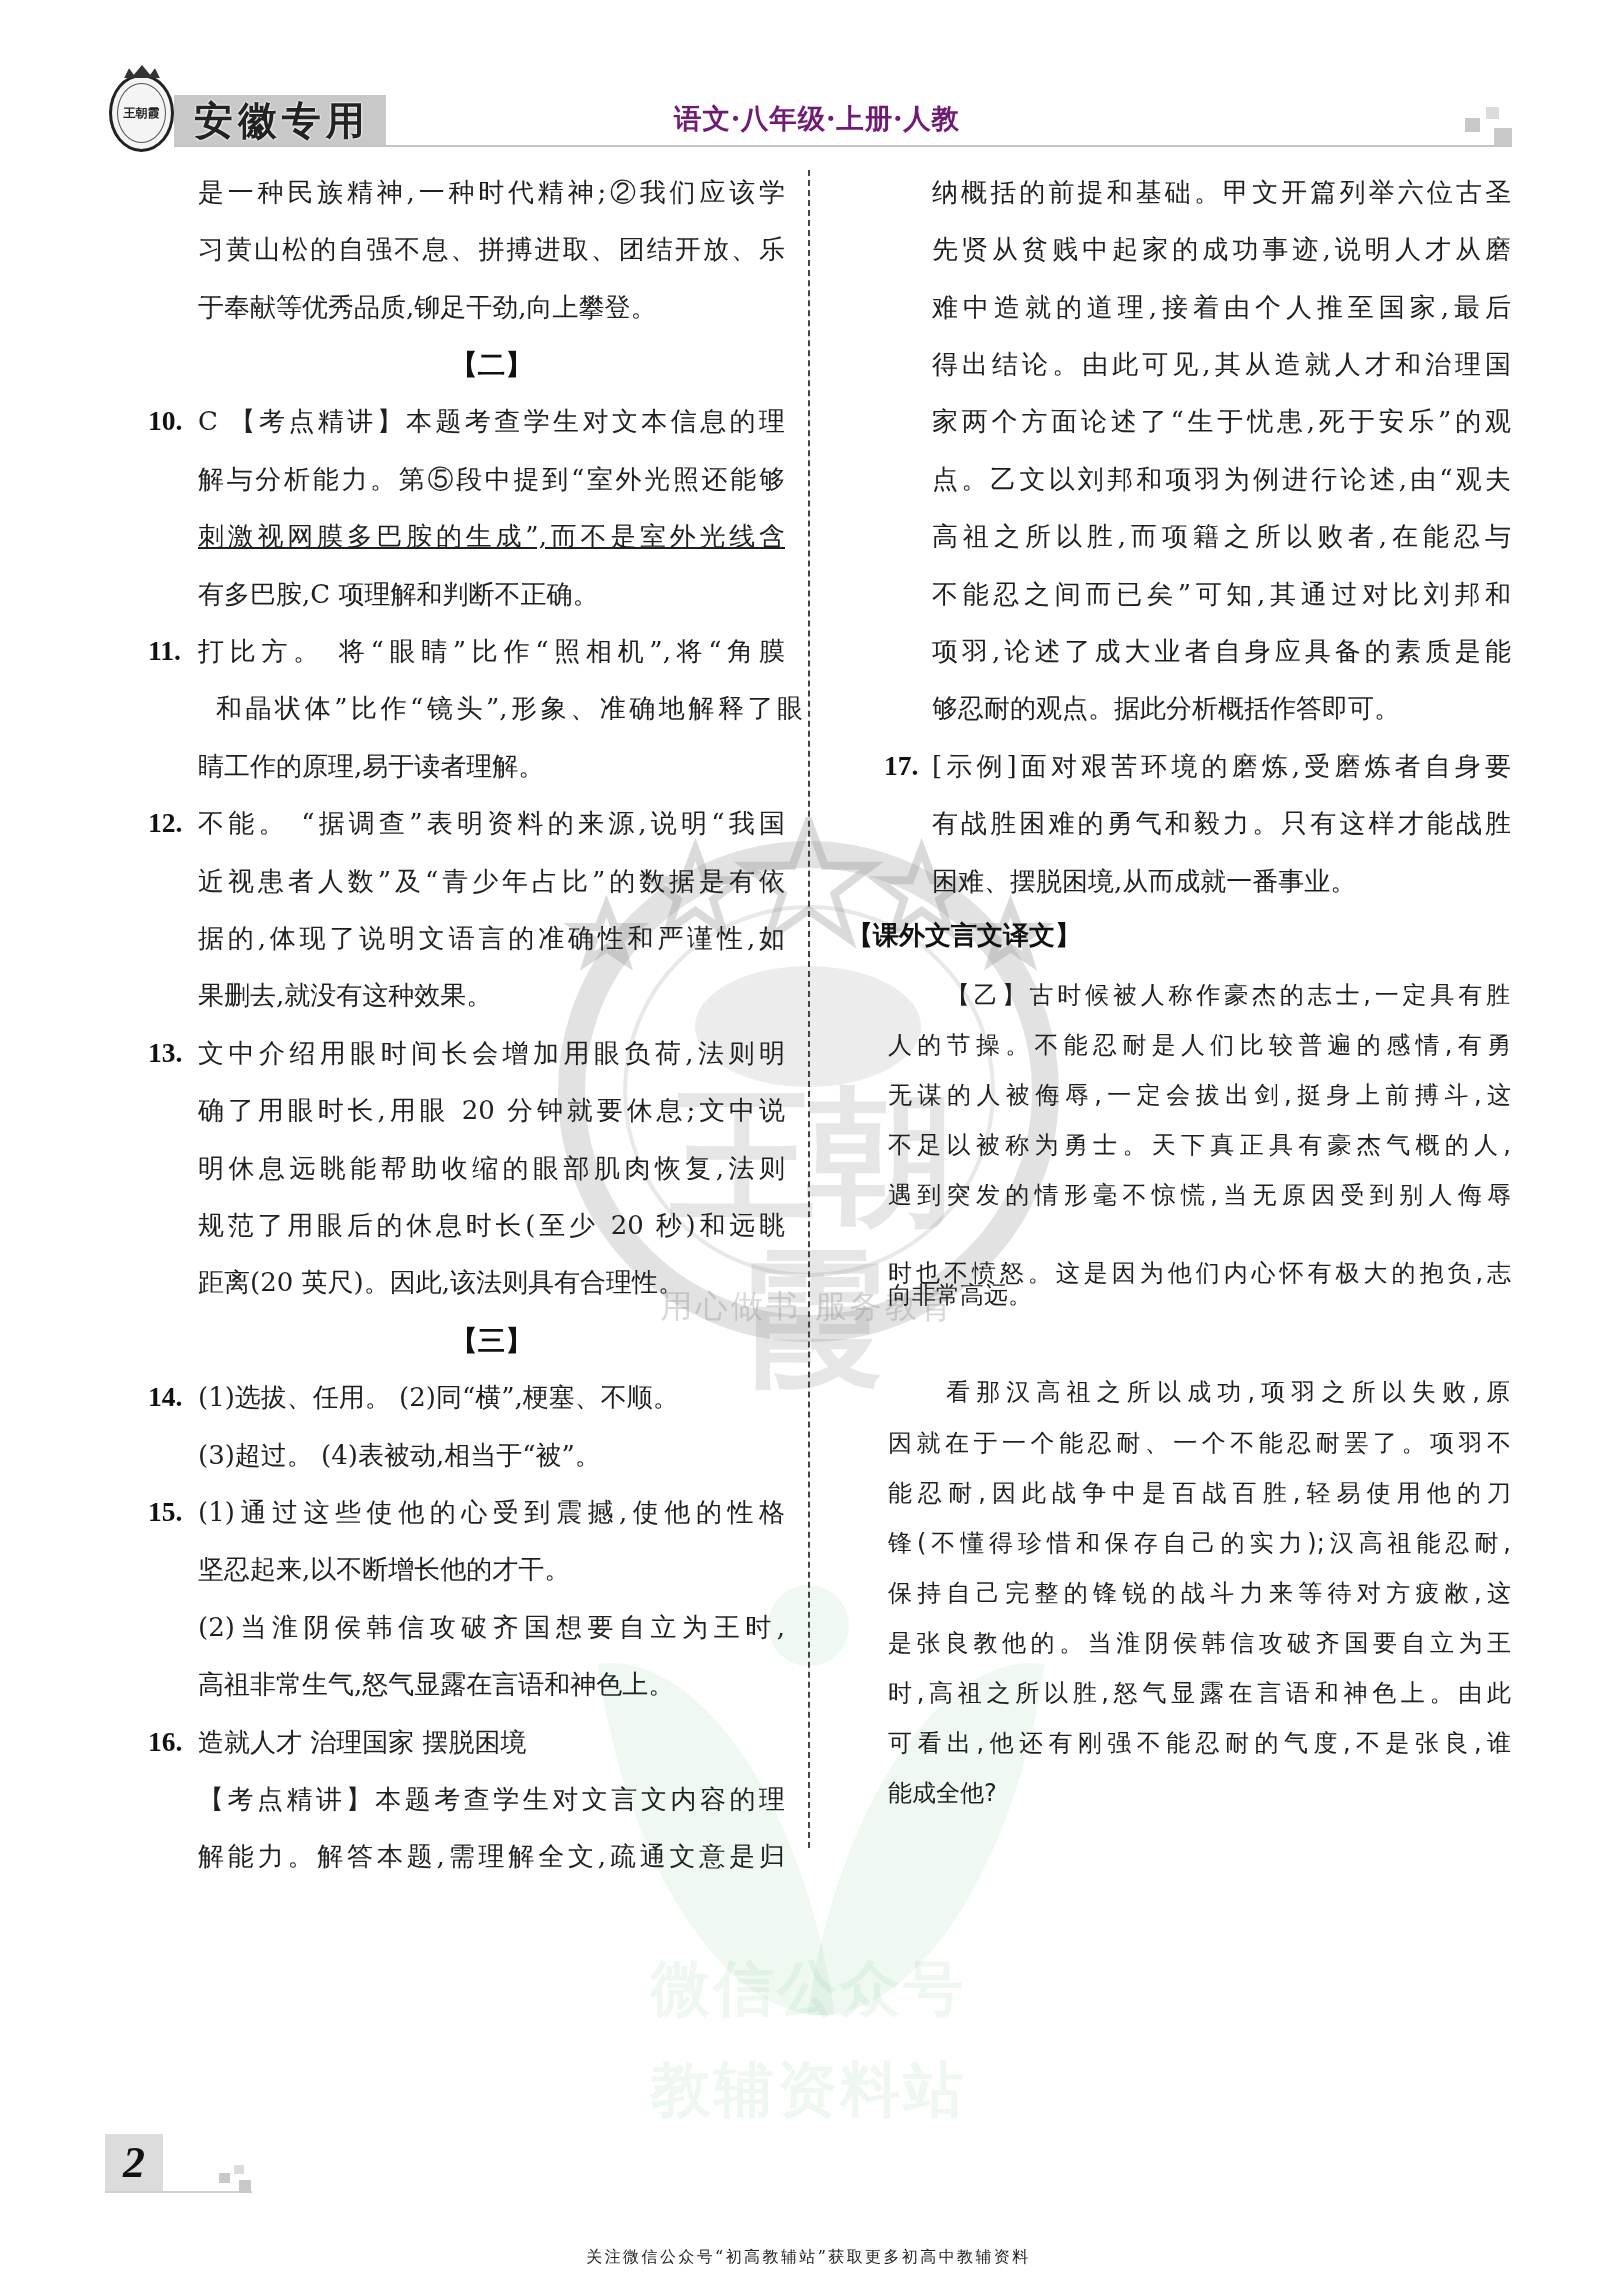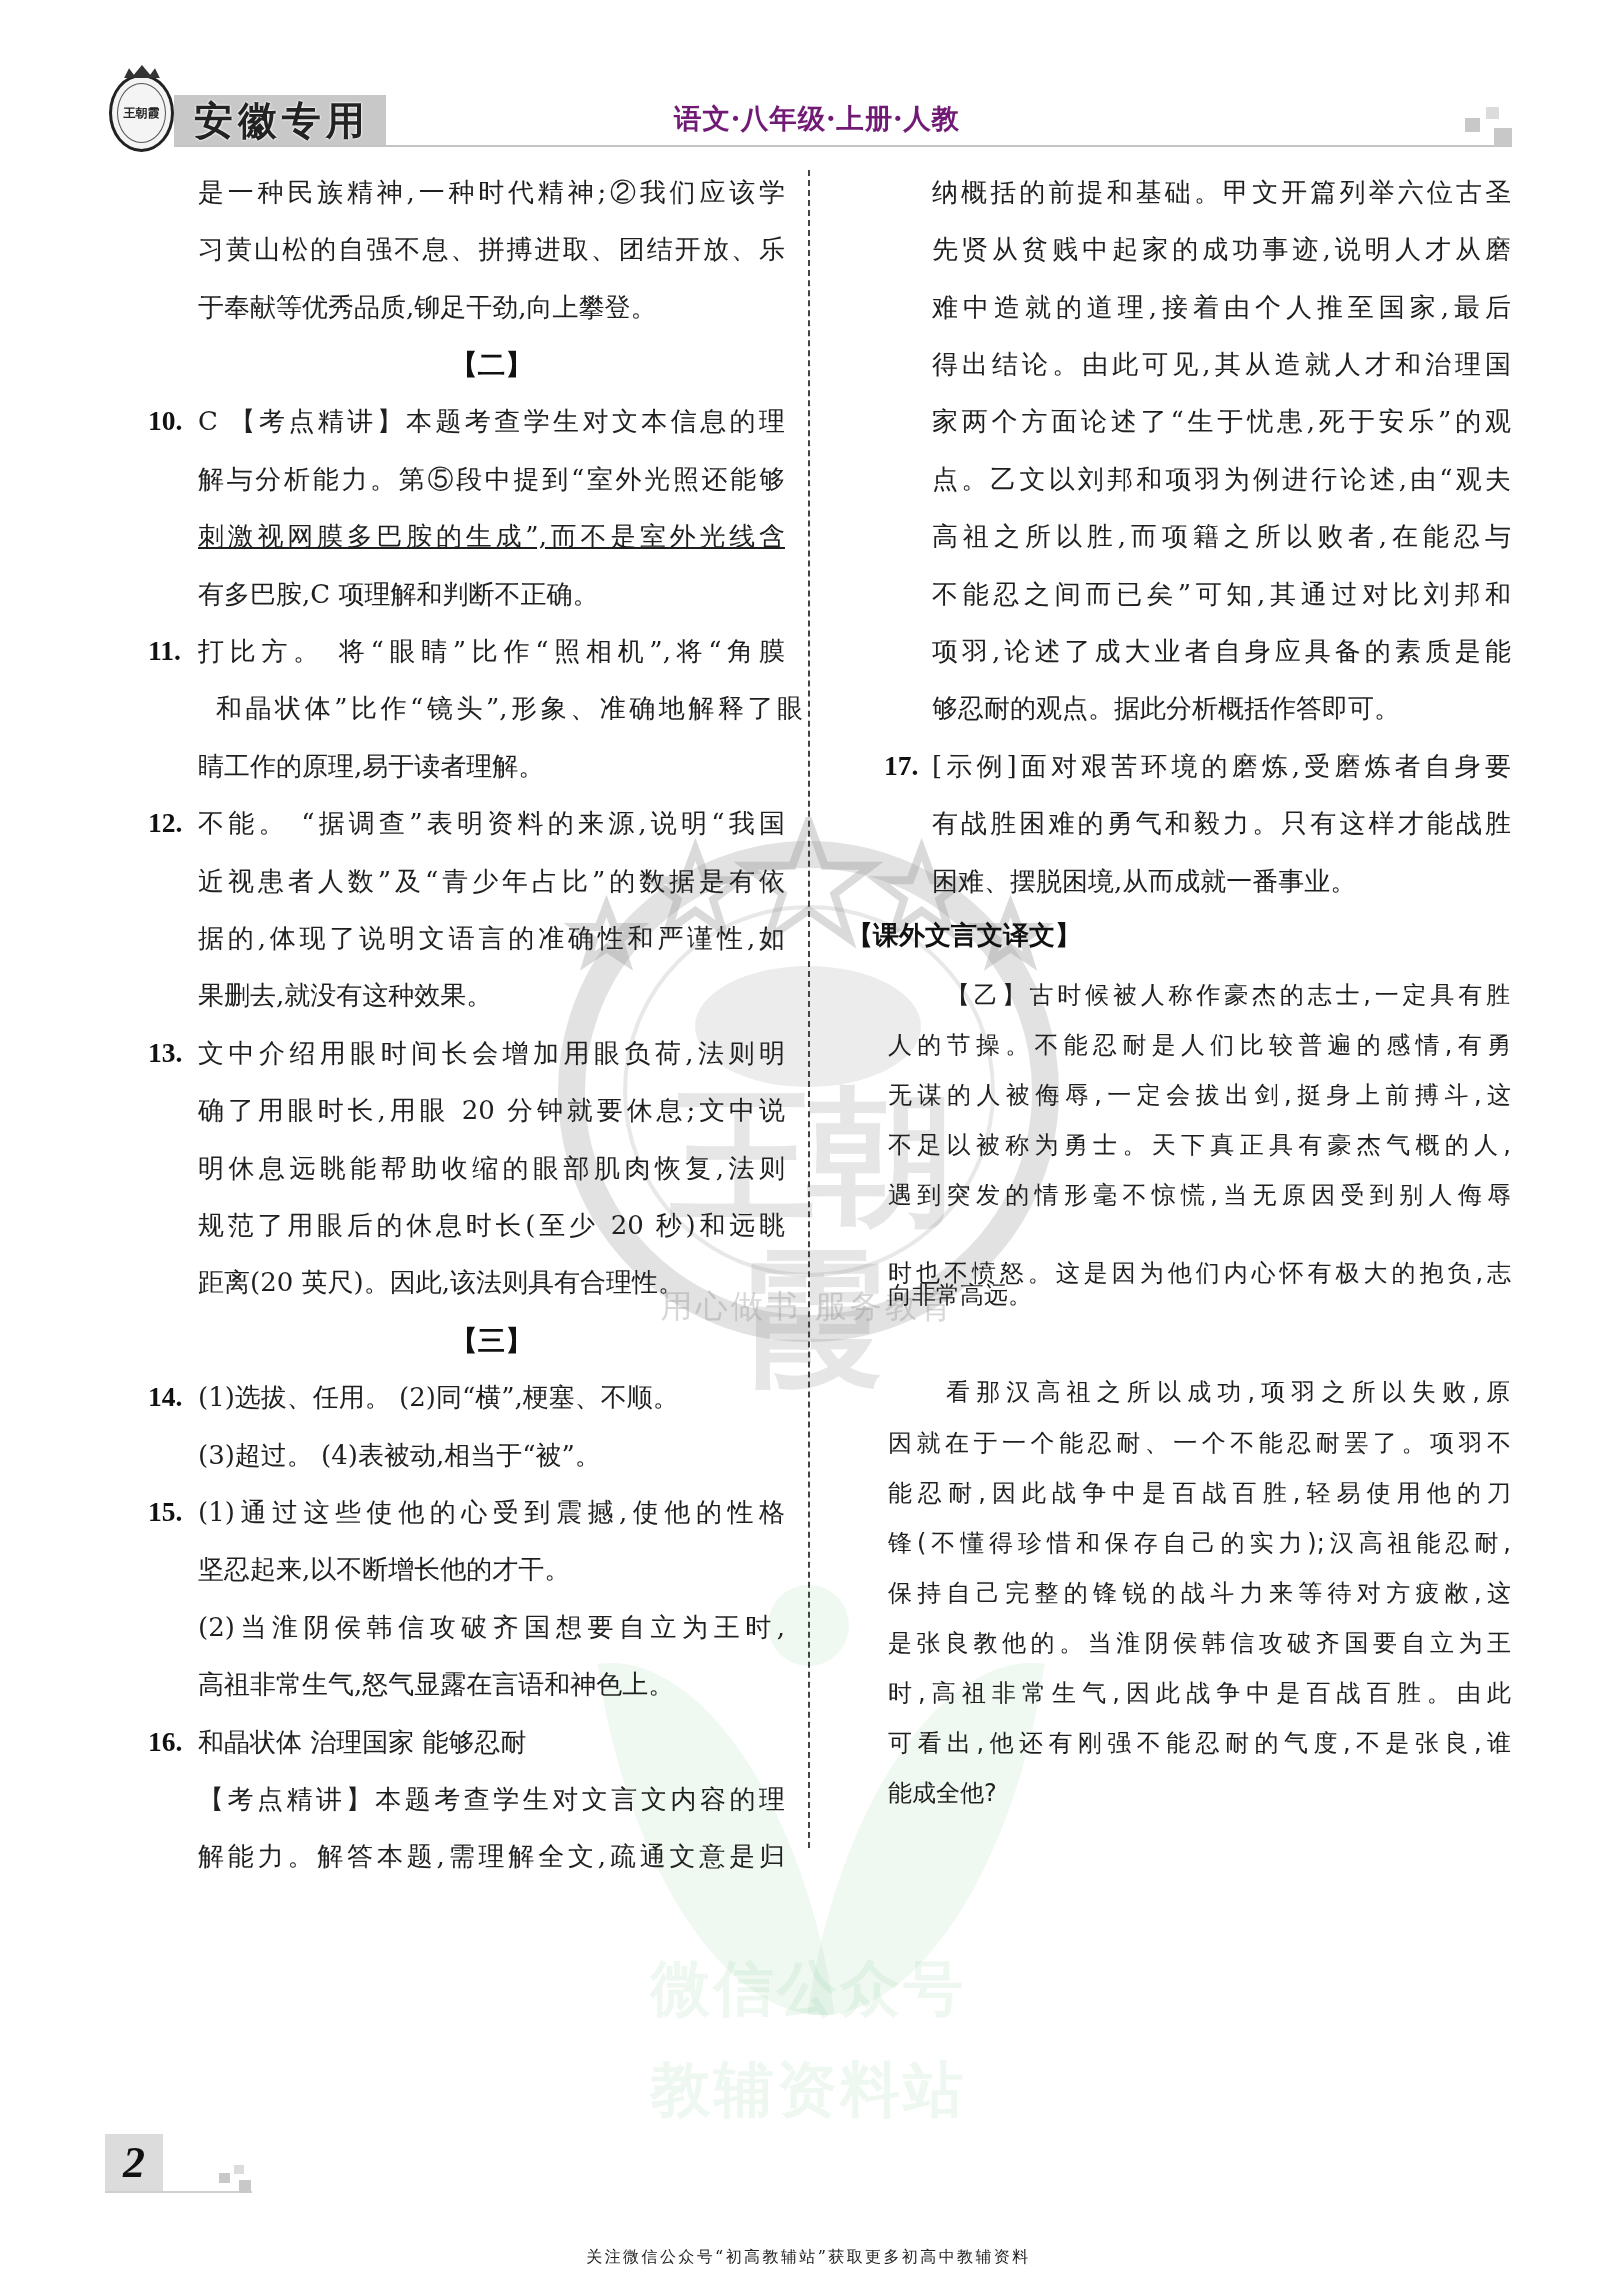--- a/index.html
+++ b/index.html
@@ -105,21 +105,21 @@
     <div class="section" style="left: 198px; width: 587px; top: 1322px;">【三】</div>
     <div class="num" style="left: 148px; top: 1379px;">14.</div>
     <div class="line last" style="left: 198px; width: 587px; top: 1379px;">(1)选拔、任用。  (2)同“横”,梗塞、不顺。</div>
     <div class="line last" style="left: 198px; width: 587px; top: 1437px;">(3)超过。  (4)表被动,相当于“被”。</div>
     <div class="num" style="left: 148px; top: 1494px;">15.</div>
     <div class="line" style="left: 198px; width: 587px; top: 1494px;">(1)通过这些使他的心受到震撼,使他的性格</div>
     <div class="line last" style="left: 198px; width: 587px; top: 1551px;">坚忍起来,以不断增长他的才干。</div>
     <div class="line" style="left: 198px; width: 587px; top: 1609px;">(2)当淮阴侯韩信攻破齐国想要自立为王时,</div>
     <div class="line last" style="left: 198px; width: 587px; top: 1666px;">高祖非常生气,怒气显露在言语和神色上。</div>
     <div class="num" style="left: 148px; top: 1724px;">16.</div>
-    <div class="line last" style="left: 198px; width: 587px; top: 1724px;">和晶状体  治理国家  能够忍耐</div>
+    <div class="line last" style="left: 198px; width: 587px; top: 1724px;">造就人才  治理国家  摆脱困境</div>
     <div class="line" style="left: 198px; width: 587px; top: 1781px;">【考点精讲】本题考查学生对文言文内容的理</div>
     <div class="line" style="left: 198px; width: 587px; top: 1838px;">解能力。解答本题,需理解全文,疏通文意是归</div>
   </div>
 
 <div id="right-col">
     <div class="line" style="left: 932px; width: 579px; top: 174px;">纳概括的前提和基础。甲文开篇列举六位古圣</div>
     <div class="line" style="left: 932px; width: 579px; top: 231px;">先贤从贫贱中起家的成功事迹,说明人才从磨</div>
     <div class="line" style="left: 932px; width: 579px; top: 289px;">难中造就的道理,接着由个人推至国家,最后</div>
     <div class="line" style="left: 932px; width: 579px; top: 346px;">得出结论。由此可见,其从造就人才和治理国</div>
     <div class="line" style="left: 932px; width: 579px; top: 403px;">家两个方面论述了“生于忧患,死于安乐”的观</div>
@@ -141,21 +141,21 @@
     <div class="trans" style="left: 888px; width: 623px; top: 1127px;">不足以被称为勇士。天下真正具有豪杰气概的人,</div>
     <div class="trans" style="left: 888px; width: 623px; top: 1177px;">遇到突发的情形毫不惊慌,当无原因受到别人侮辱</div>
     <div class="trans" style="left: 888px; width: 623px; top: 1255px;">时也不愤怒。这是因为他们内心怀有极大的抱负,志</div>
     <div class="trans last" style="left: 888px; width: 623px; top: 1277px;">向非常高远。</div>
     <div class="trans" style="left: 946px; width: 564px; top: 1374px;">看那汉高祖之所以成功,项羽之所以失败,原</div>
     <div class="trans" style="left: 888px; width: 623px; top: 1425px;">因就在于一个能忍耐、一个不能忍耐罢了。项羽不</div>
     <div class="trans" style="left: 888px; width: 623px; top: 1475px;">能忍耐,因此战争中是百战百胜,轻易使用他的刀</div>
     <div class="trans" style="left: 888px; width: 623px; top: 1525px;">锋(不懂得珍惜和保存自己的实力);汉高祖能忍耐,</div>
     <div class="trans" style="left: 888px; width: 623px; top: 1575px;">保持自己完整的锋锐的战斗力来等待对方疲敝,这</div>
     <div class="trans" style="left: 888px; width: 623px; top: 1625px;">是张良教他的。当淮阴侯韩信攻破齐国要自立为王</div>
-    <div class="trans" style="left: 888px; width: 623px; top: 1675px;">时,高祖非常生气,因此战争中是百战百胜。由此</div>
+    <div class="trans" style="left: 888px; width: 623px; top: 1675px;">时,高祖之所以胜,怒气显露在言语和神色上。由此</div>
     <div class="trans" style="left: 888px; width: 623px; top: 1725px;">可看出,他还有刚强不能忍耐的气度,不是张良,谁</div>
     <div class="trans last" style="left: 888px; width: 623px; top: 1775px;">能成全他?</div>
   </div>
 
 <div class="abs page-box"></div>
 <div class="abs page-num">2</div>
 <div class="abs pline"></div>
 <div class="sq" style="left:219px;top:2173px;width:11.3px;height:9.7px;"></div>
 <div class="sq" style="left:234px;top:2165px;width:9.7px;height:9px;background:#dcdcdc;"></div>
 <div class="sq" style="left:239px;top:2180px;width:12px;height:13px;"></div>

